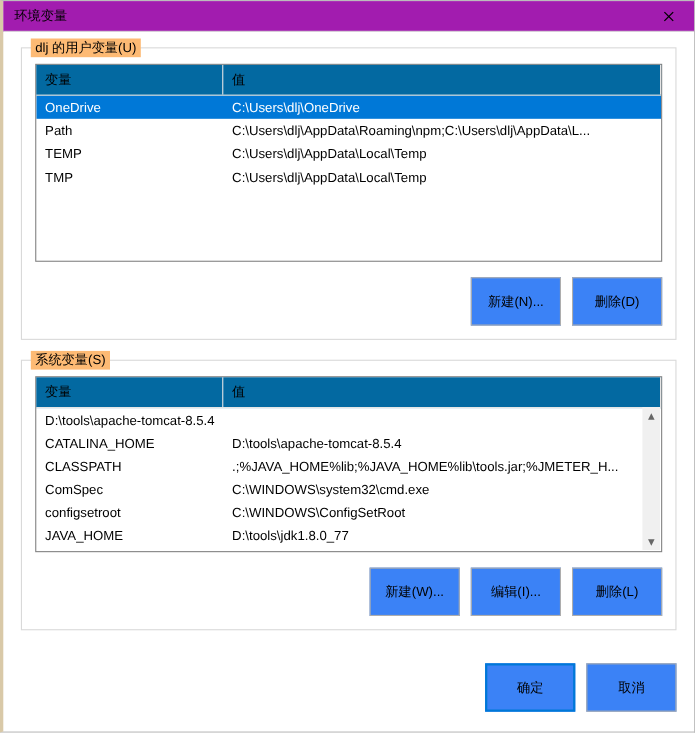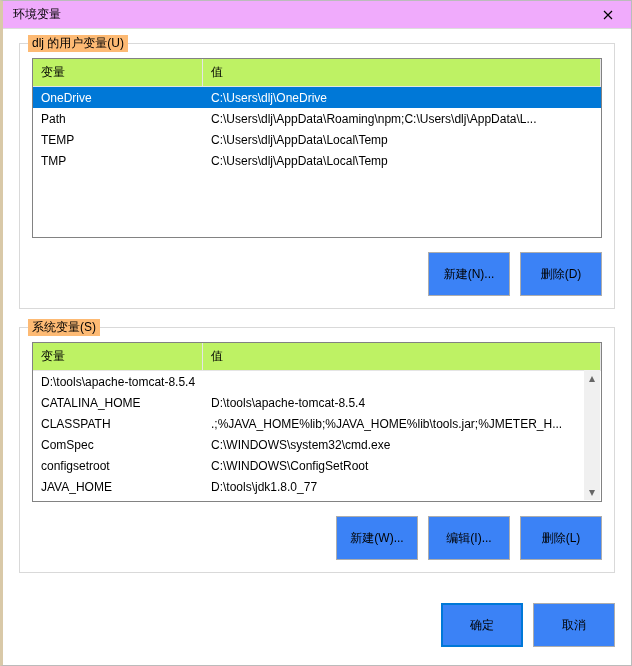--- a/index.html
+++ b/index.html
@@ -22,21 +22,21 @@
     display: flex;
     flex-direction: column;
   }
   .titlebar {
     height: 30px;
     display: flex;
     align-items: center;
     justify-content: space-between;
     padding: 0 8px 0 10px;
     border-bottom: 1px solid #ddd;
-    background: #f0abfc;
+    background: #a21caf;
   }
   .titlebar .title { font-size: 12px; }
   .close-btn {
     width: 30px;
     height: 20px;
     display: flex;
     align-items: center;
     justify-content: center;
     cursor: default;
   }
@@ -60,21 +60,21 @@
     background: #fdba74;
     padding: 0 4px;
     font-size: 12px;
   }
   .list-wrap {
     border: 1px solid #828282;
     background: #fff;
   }
   .list-header {
     display: flex;
-    background: #bef264;
+    background: #0369a1;
     border-bottom: 1px solid #e5e5e5;
   }
   .list-header .col {
     padding: 5px 8px;
     border-right: 1px solid #e5e5e5;
     font-size: 12px;
   }
   .list-body {
     overflow: hidden;
   }

